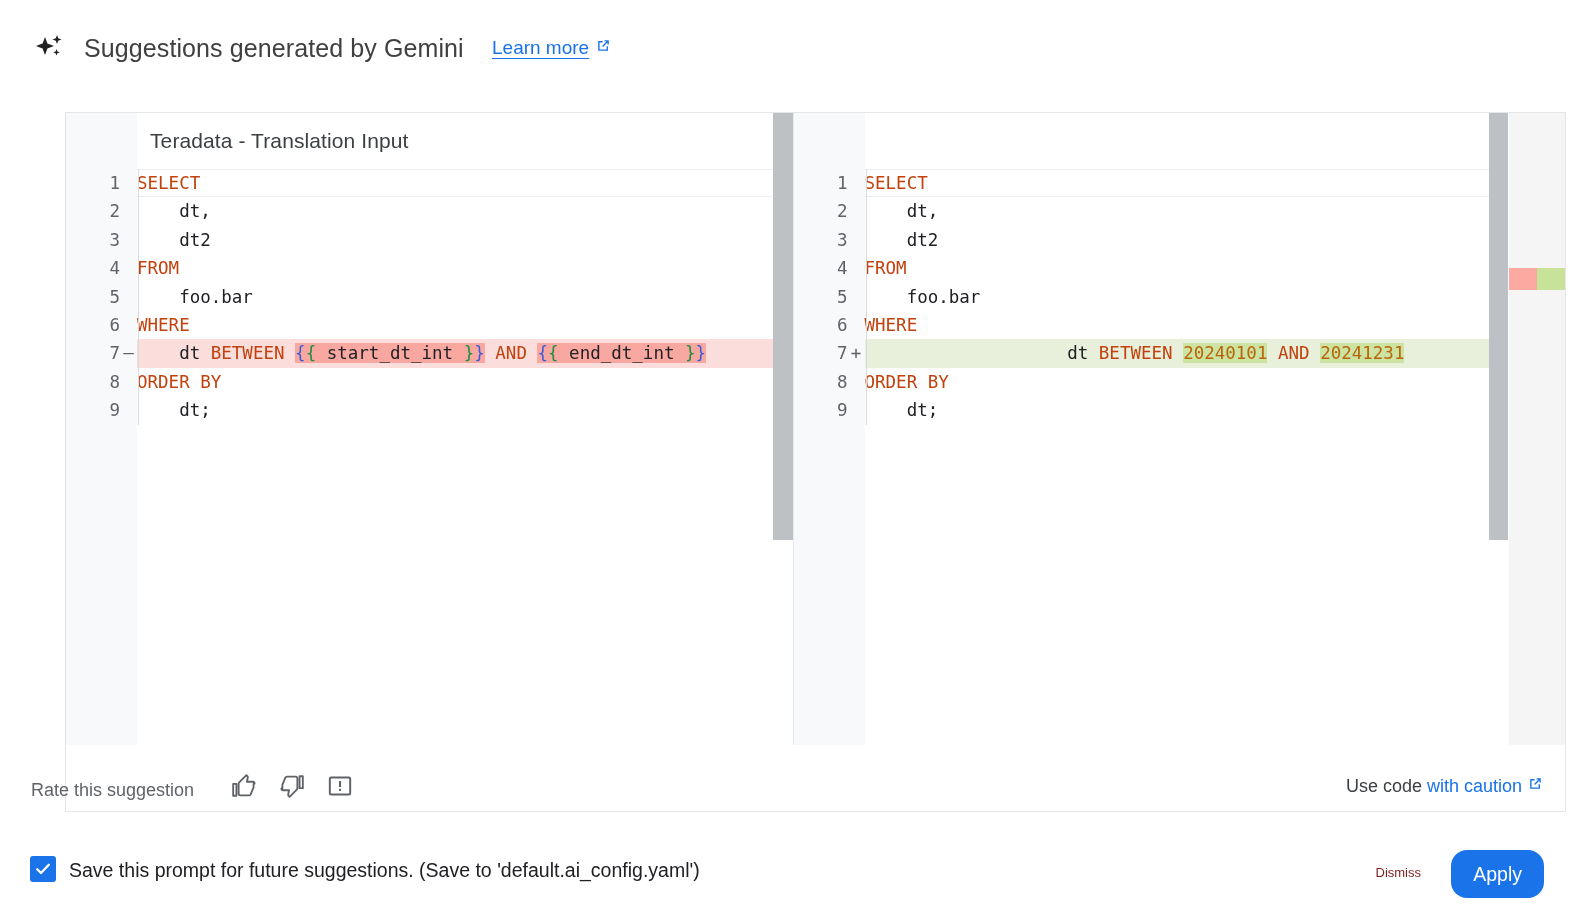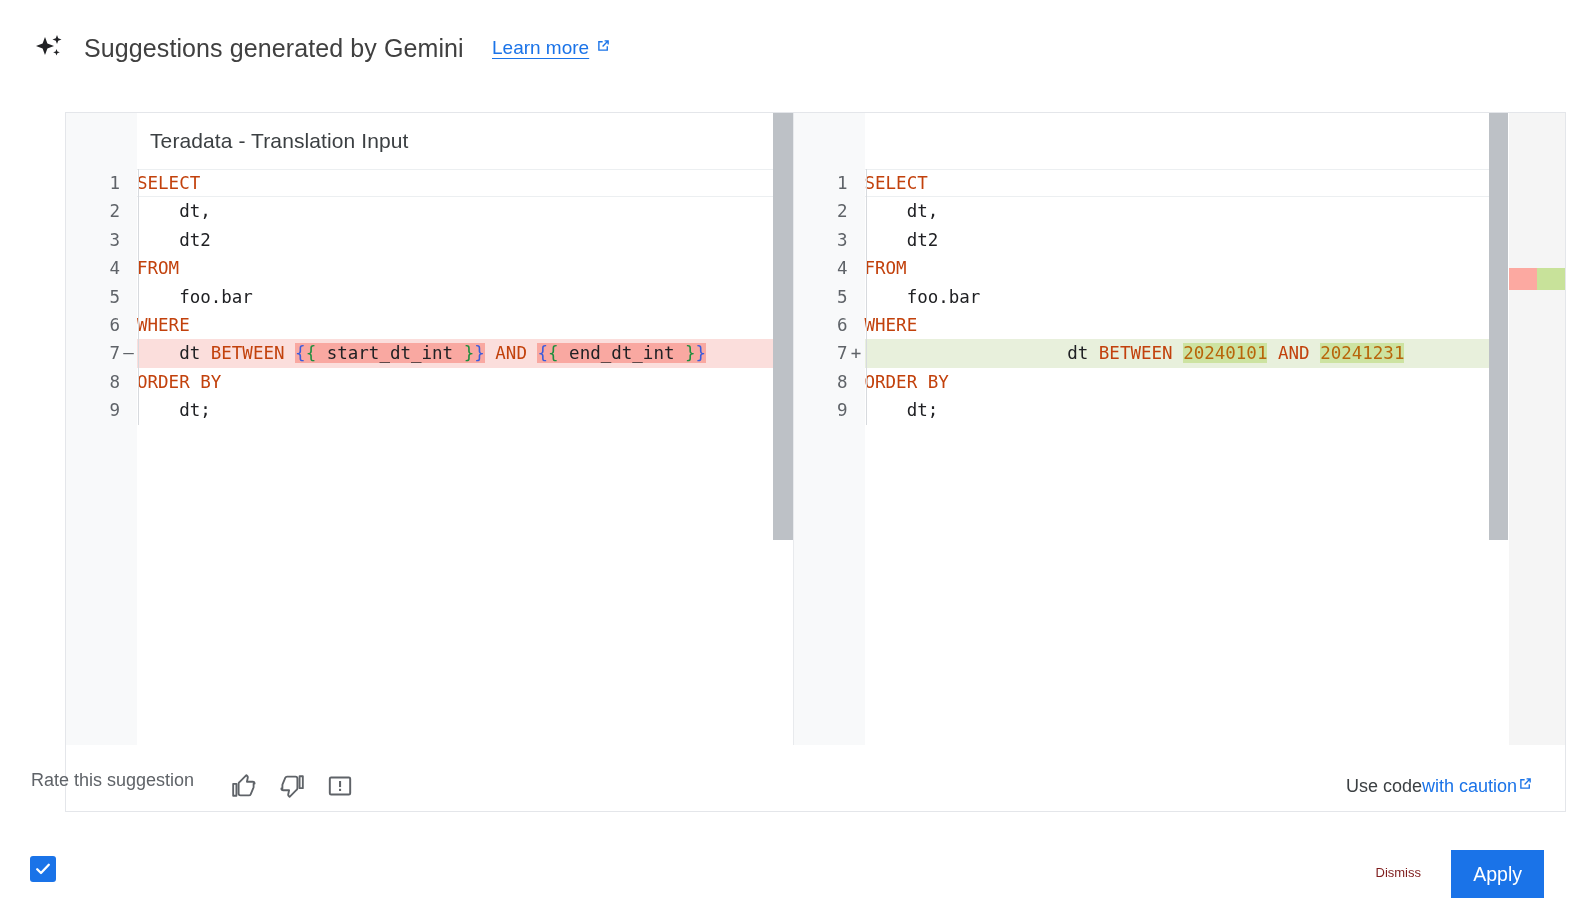--- a/index.html
+++ b/index.html
@@ -113,30 +113,30 @@
     position:absolute; right:0; top:0; width:56px; height:632px;
     background:#f5f5f5; border-left:1px solid #ffffff;
   }
   .ov-mark { position:absolute; height:22px; }
   .ov-red  { left:0;  width:28px; background:#fca9a1; }
   .ov-green{ left:28px; width:28px; background:#c8e29a; }
 
   
   .rate-row { position:absolute; left:0; top:762px; width:1574px; height:48px; }
   .rate-label {
-    position:absolute; left:31px; top:4px;
+    position:absolute; left:31px; top:14px;
     font-size:18px; color:#5f6368; line-height:28px;
   }
   .rate-icons { position:absolute; left:228px; top:8px; display:flex; gap:16px; align-items:center; }
   .rate-icons .ic { width:32px; height:32px; display:flex; align-items:center; justify-content:center; cursor:pointer; }
 
   .caution {
-    position:absolute; right:40px; top:10px;
+    position:absolute; right:30px; top:10px;
     font-size:18px; color:#3c4043; line-height:28px; white-space:nowrap;
-    display:flex; align-items:center; 
+    display:flex; align-items:center; gap:5px;
   }
   .caution .lnk { color:#1a73e8; text-underline-offset:3px; cursor:pointer; }
   .caution .ext { color:#1a73e8; }
 
   
   .footer { position:absolute; left:0; top:838px; width:1574px; height:80px; }
   .cbox {
     position:absolute; left:30px; top:18px; width:26px; height:26px;
     background:#1a73e8; border-radius:3px; cursor:pointer;
     display:flex; align-items:center; justify-content:center;
@@ -147,21 +147,21 @@
     font-size:19.5px; color:#202124; line-height:28px; white-space:nowrap;
   }
   .dismiss-btn {
     position:absolute; right:145px; top:16px;
     font-size:13px; color:#7f1d1d; line-height:30px; cursor:pointer;
     padding:4px 8px; background:transparent; border:none;
     font-family:"Liberation Sans", sans-serif;
   }
   .apply-btn {
     position:absolute; right:30px; top:12px;
-    background:#1a73e8; color:#ffffff; border:none; border-radius:0;
+    background:#1a73e8; color:#ffffff; border:none; border-radius:16px;
     font-size:19.5px; line-height:22px; padding:13px 22px; cursor:pointer;
     font-family:"Liberation Sans", sans-serif;
   }
 </style>
 </head>
 <body>
 
 <div id="root">
 
   <div class="header">
@@ -336,17 +336,18 @@
       </span>
     </div>
   </div>
 
   <div class="footer">
     <span class="cbox">
       <svg width="18" height="18" viewBox="0 0 18 18">
         <path d="M3.2 9.3 L7 13 L14.8 4.8" fill="none" stroke="#ffffff" stroke-width="2.3" stroke-linecap="round" stroke-linejoin="round"></path>
       </svg>
     </span>
+    <div class="cbox-label">Save this prompt for future suggestions. (Save to 'default.ai_config.yaml')</div>
     <button class="dismiss-btn">Dismiss</button>
     <button class="apply-btn">Apply</button>
   </div>
 
 </div>
 
 </body></html>

